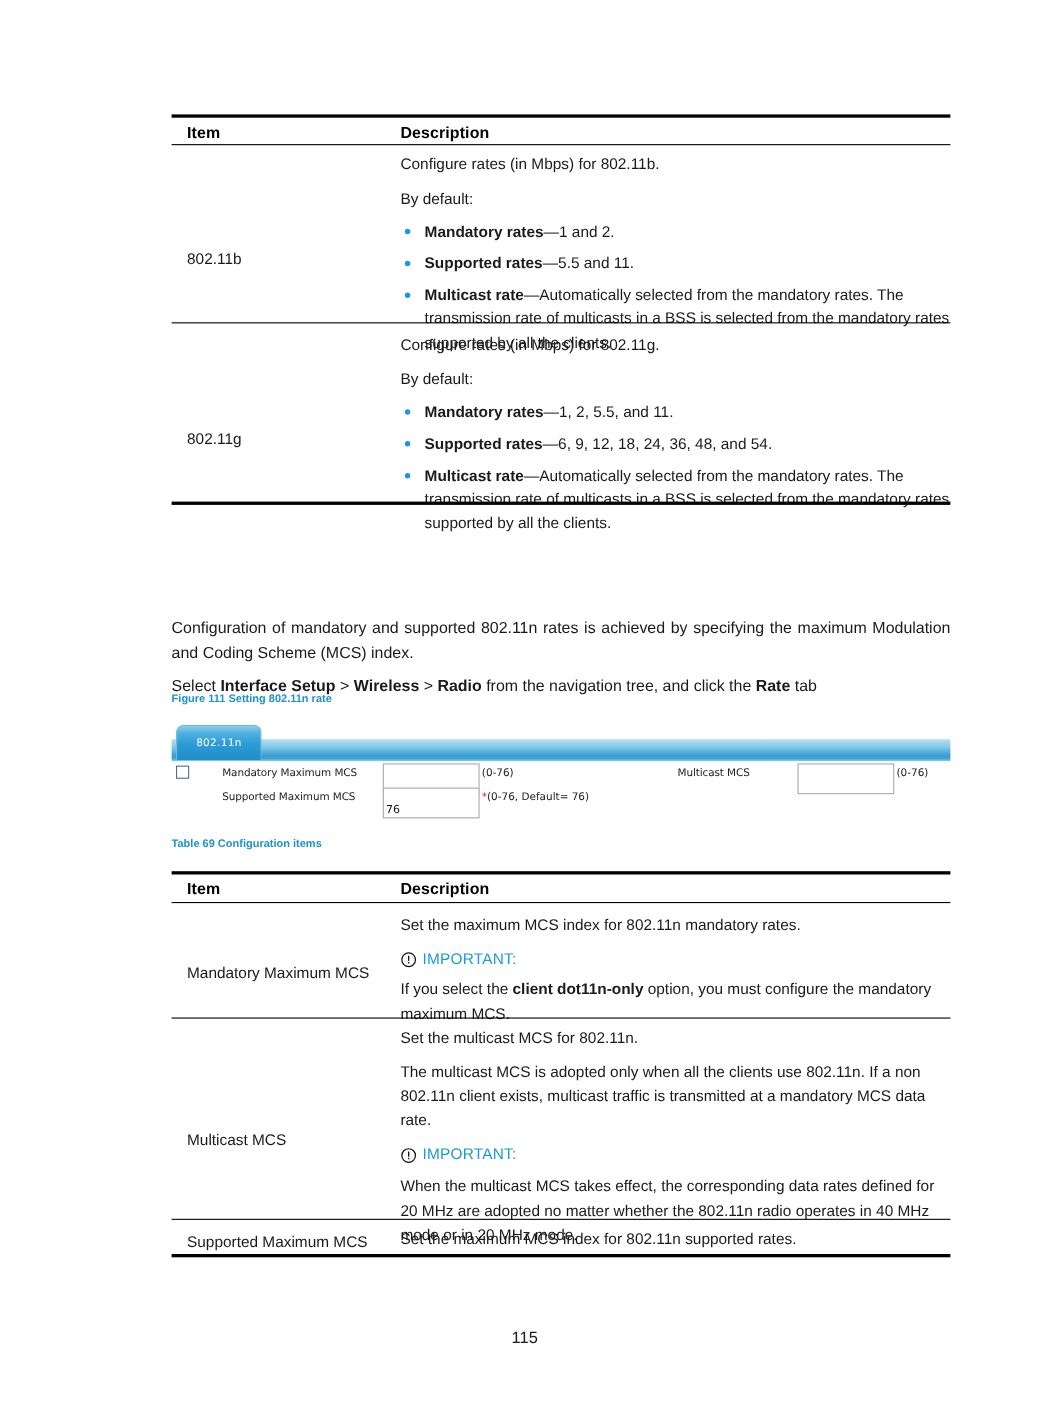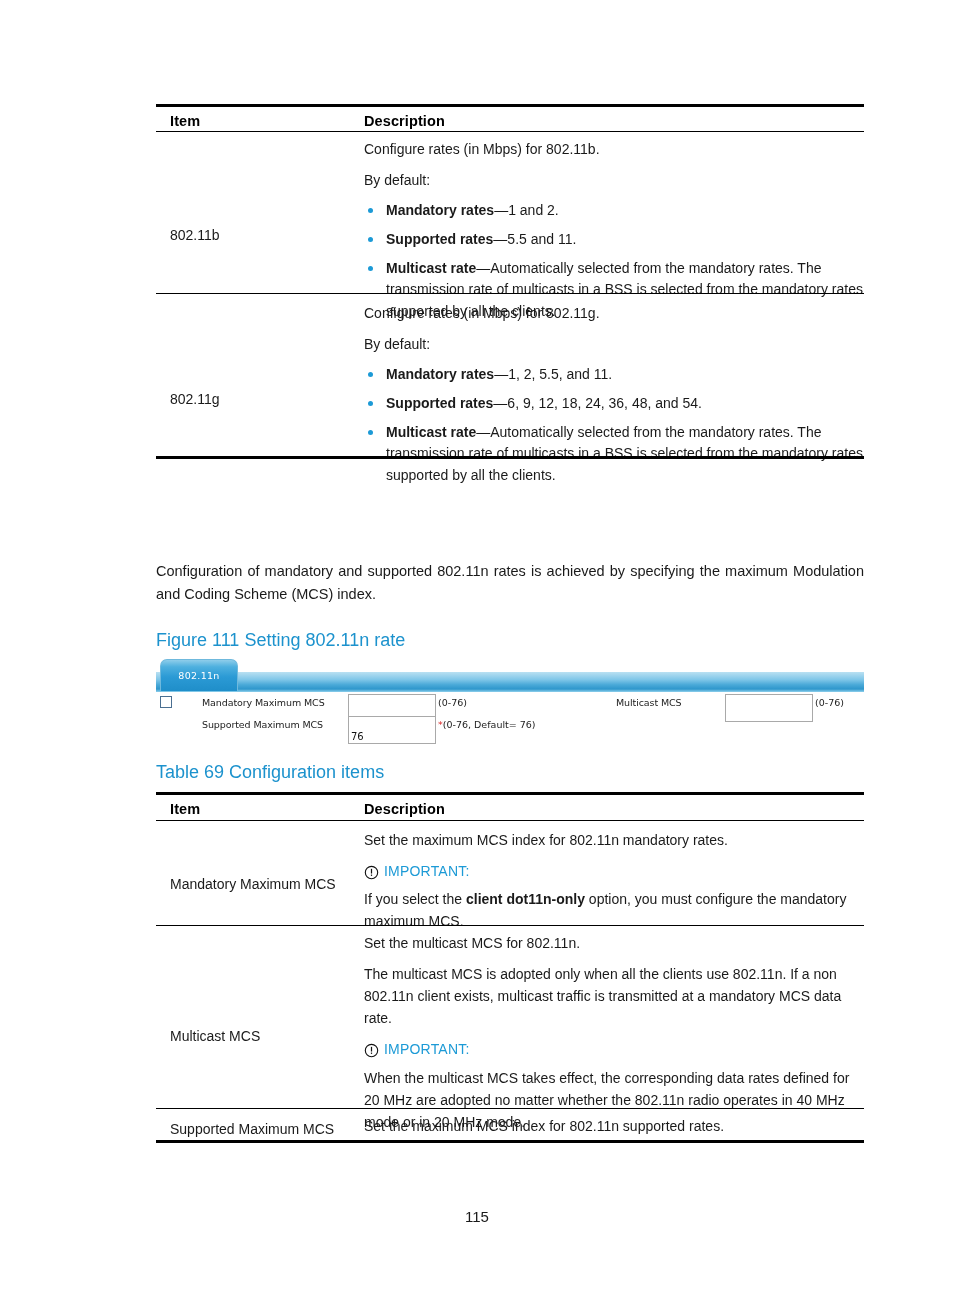--- a/index.html
+++ b/index.html
@@ -107,22 +107,22 @@
     left: 156px;
     width: 708px;
     font-size: 14.5px;
     line-height: 1.6;
     color: #1a1a1a;
     text-align: justify;
   }
   .fig-cap {
     position: absolute;
     left: 156px;
-    font-size: 18px;
-    font-weight: normal;
+    font-size: 10px;
+    font-weight: bold;
     color: #1c92cd;
     white-space: nowrap;
   }
 
   
   .figure {
     position: absolute;
     left: 156px;
     top: 658px;
     width: 708px;
@@ -313,20 +313,21 @@
         </td>
       </tr>
     </tbody>
   </table>
 
   <div class="rule-thick" style="top:456px;"></div>
 
 
   <p class="body-para" style="top:545px;">Configuration of mandatory and supported 802.11n rates is achieved by specifying the maximum Modulation and Coding Scheme (MCS) index.</p>
 
+  <p class="body-para" style="top:598px; text-align:left;"><span>Select </span><span class="b">Interface Setup</span><span> &gt; </span><span class="b">Wireless</span><span> &gt; </span><span class="b">Radio</span><span> from the navigation tree, and click the </span><span class="b">Rate</span><span> tab</span></p>
 
   <div class="fig-cap" style="top:630px;">Figure 111 Setting 802.11n rate</div>
 
   <div class="figure">
     <div class="tabstrip"></div>
     <div class="tabstrip-under"></div>
 
     <div class="tab">
       <div class="tab-label">802.11n</div>
     </div>

